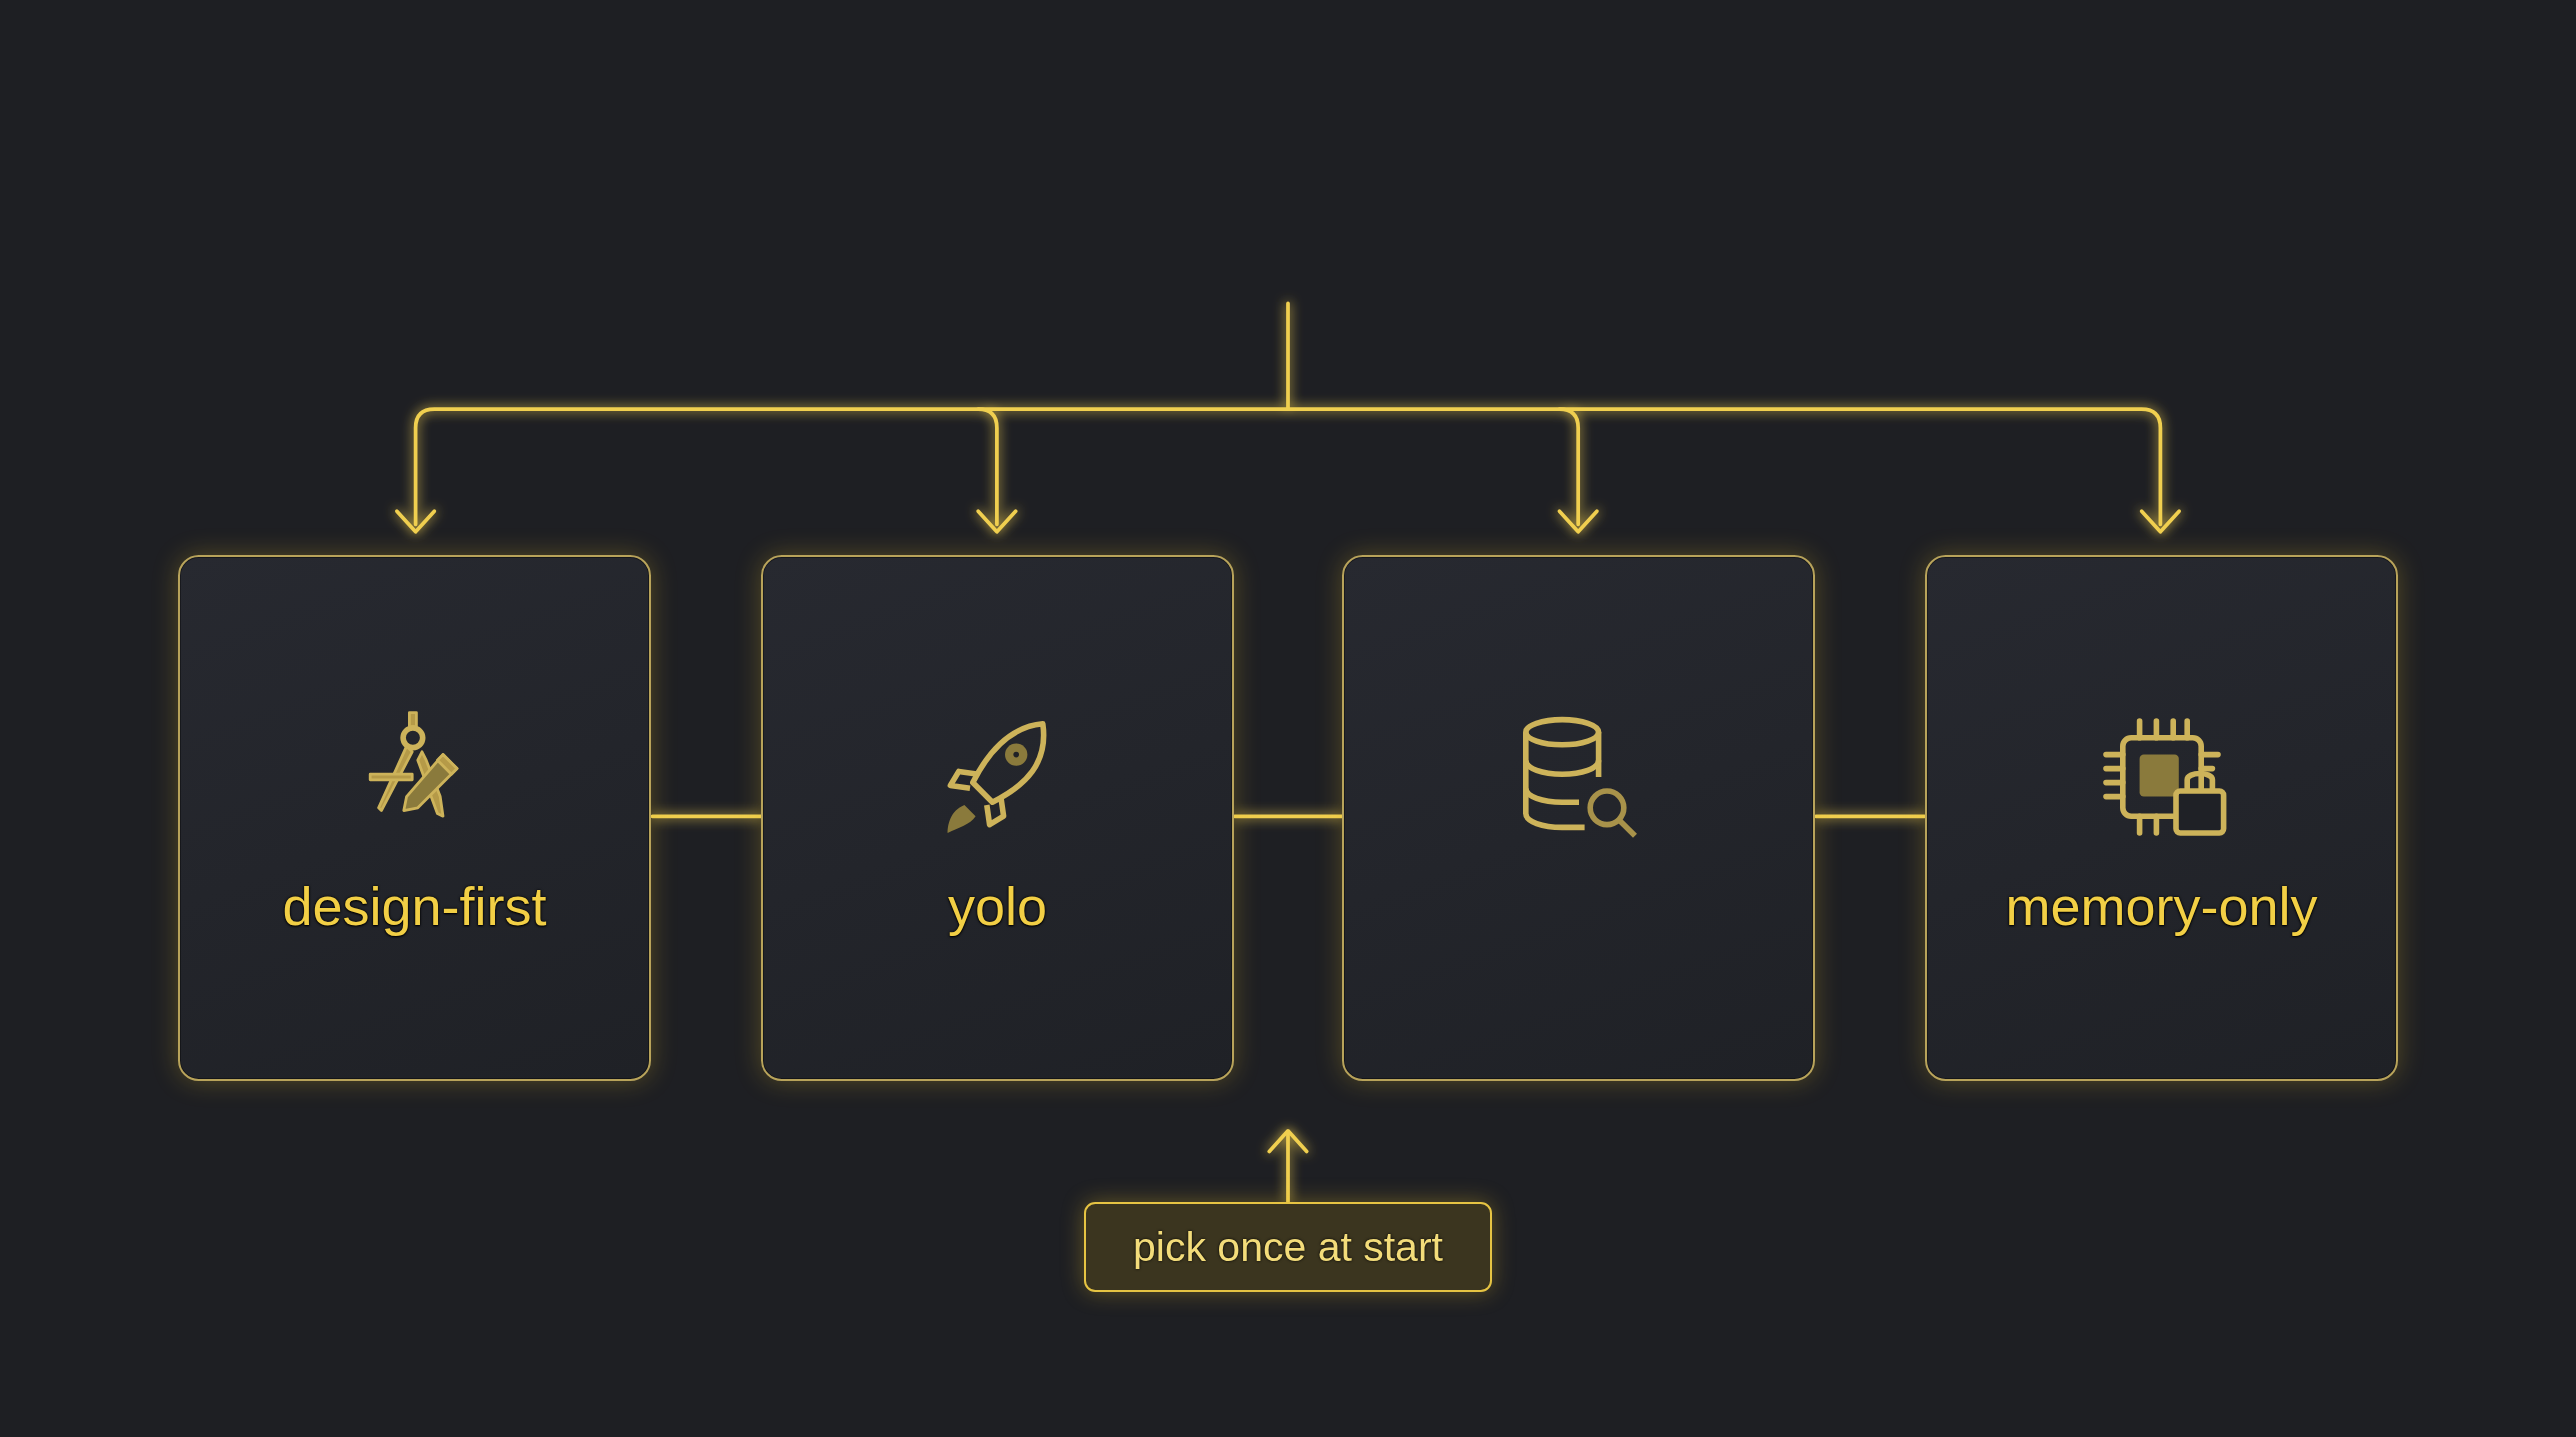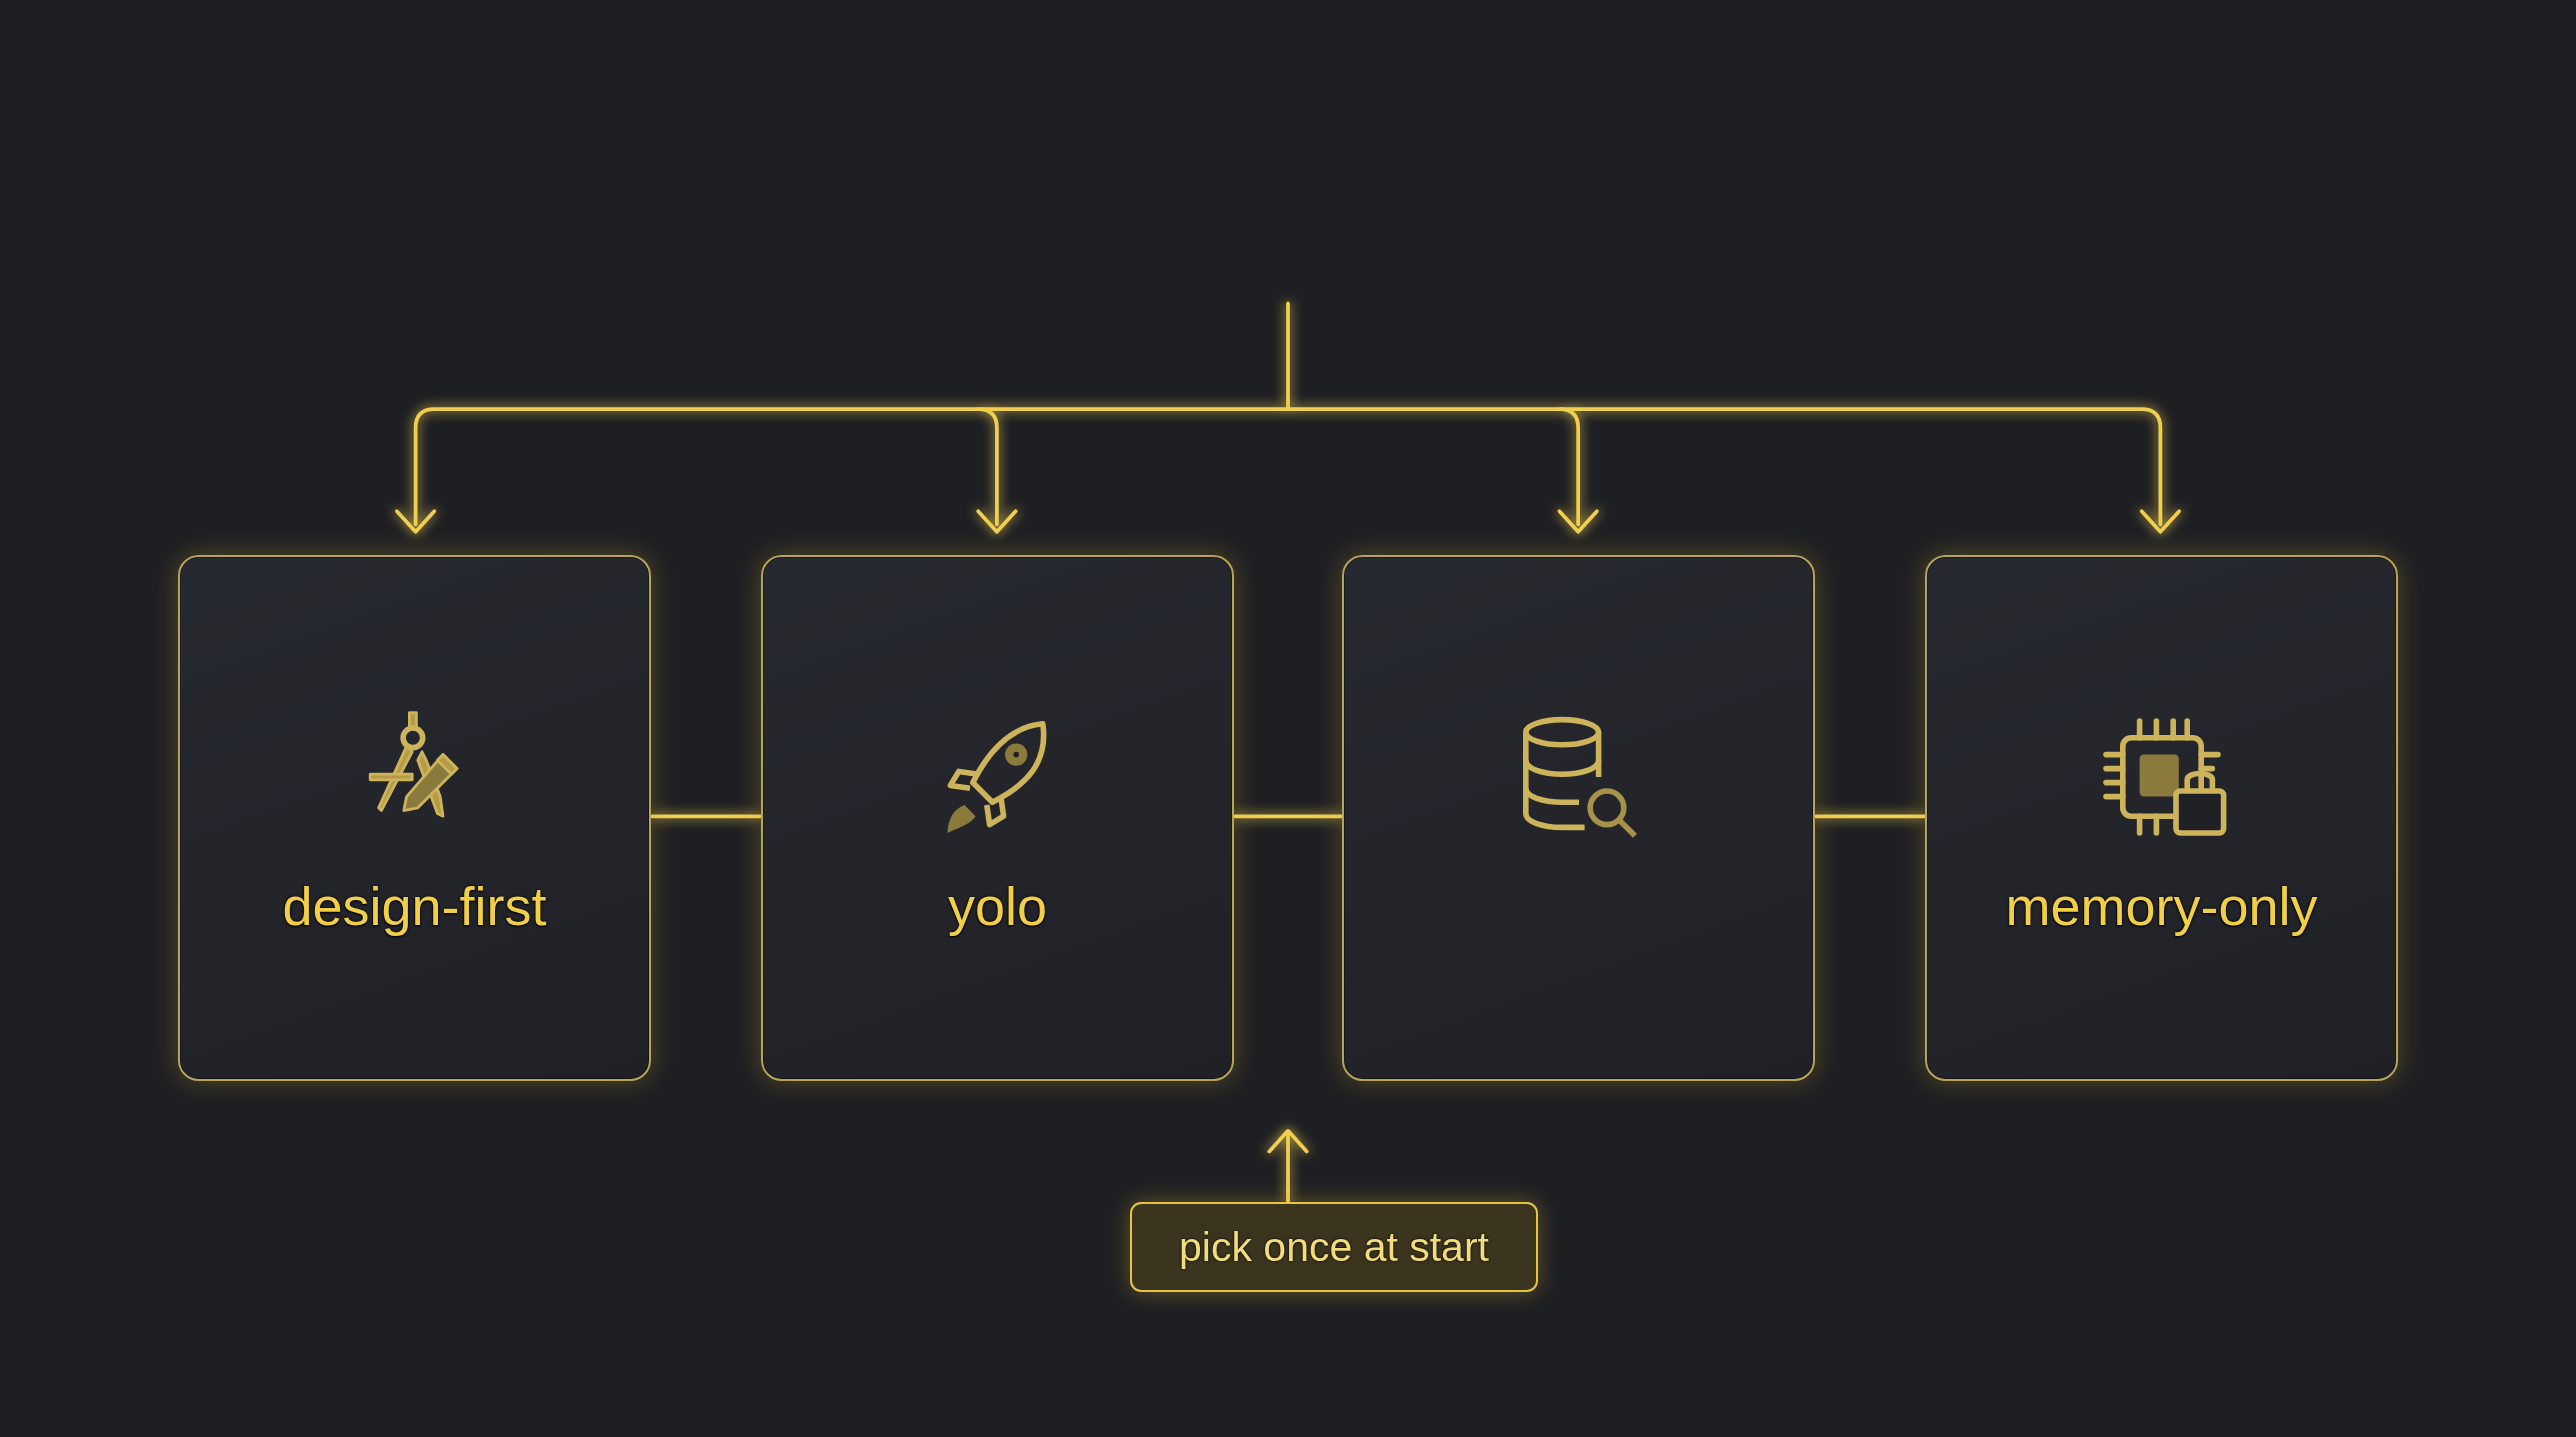--- a/index.html
+++ b/index.html
@@ -35,21 +35,20 @@
     text-shadow:0 0 2.8px #000, 0 0.9px 1.9px #000;
   }
   .note {
     position:absolute; left:1084px; top:1202px; width:408px; height:90px;
     box-sizing:border-box; border:2.8px solid #e6c443; border-radius:11.2px;
     background:#3b351f;
     box-shadow:0 0 22.5px rgba(230,190,40,0.35);
     display:flex; align-items:center; justify-content:center;
     font-size:41px; color:#f3dc7a;
     text-shadow:0 0 2.8px #000;
-    margin-left:46px;
   }
 </style>
 </head>
 <body>
 
 <div class="canvas">
 
 
   <svg class="lines" width="2576" height="1438" viewBox="0 0 2752 1536">
     <defs>

